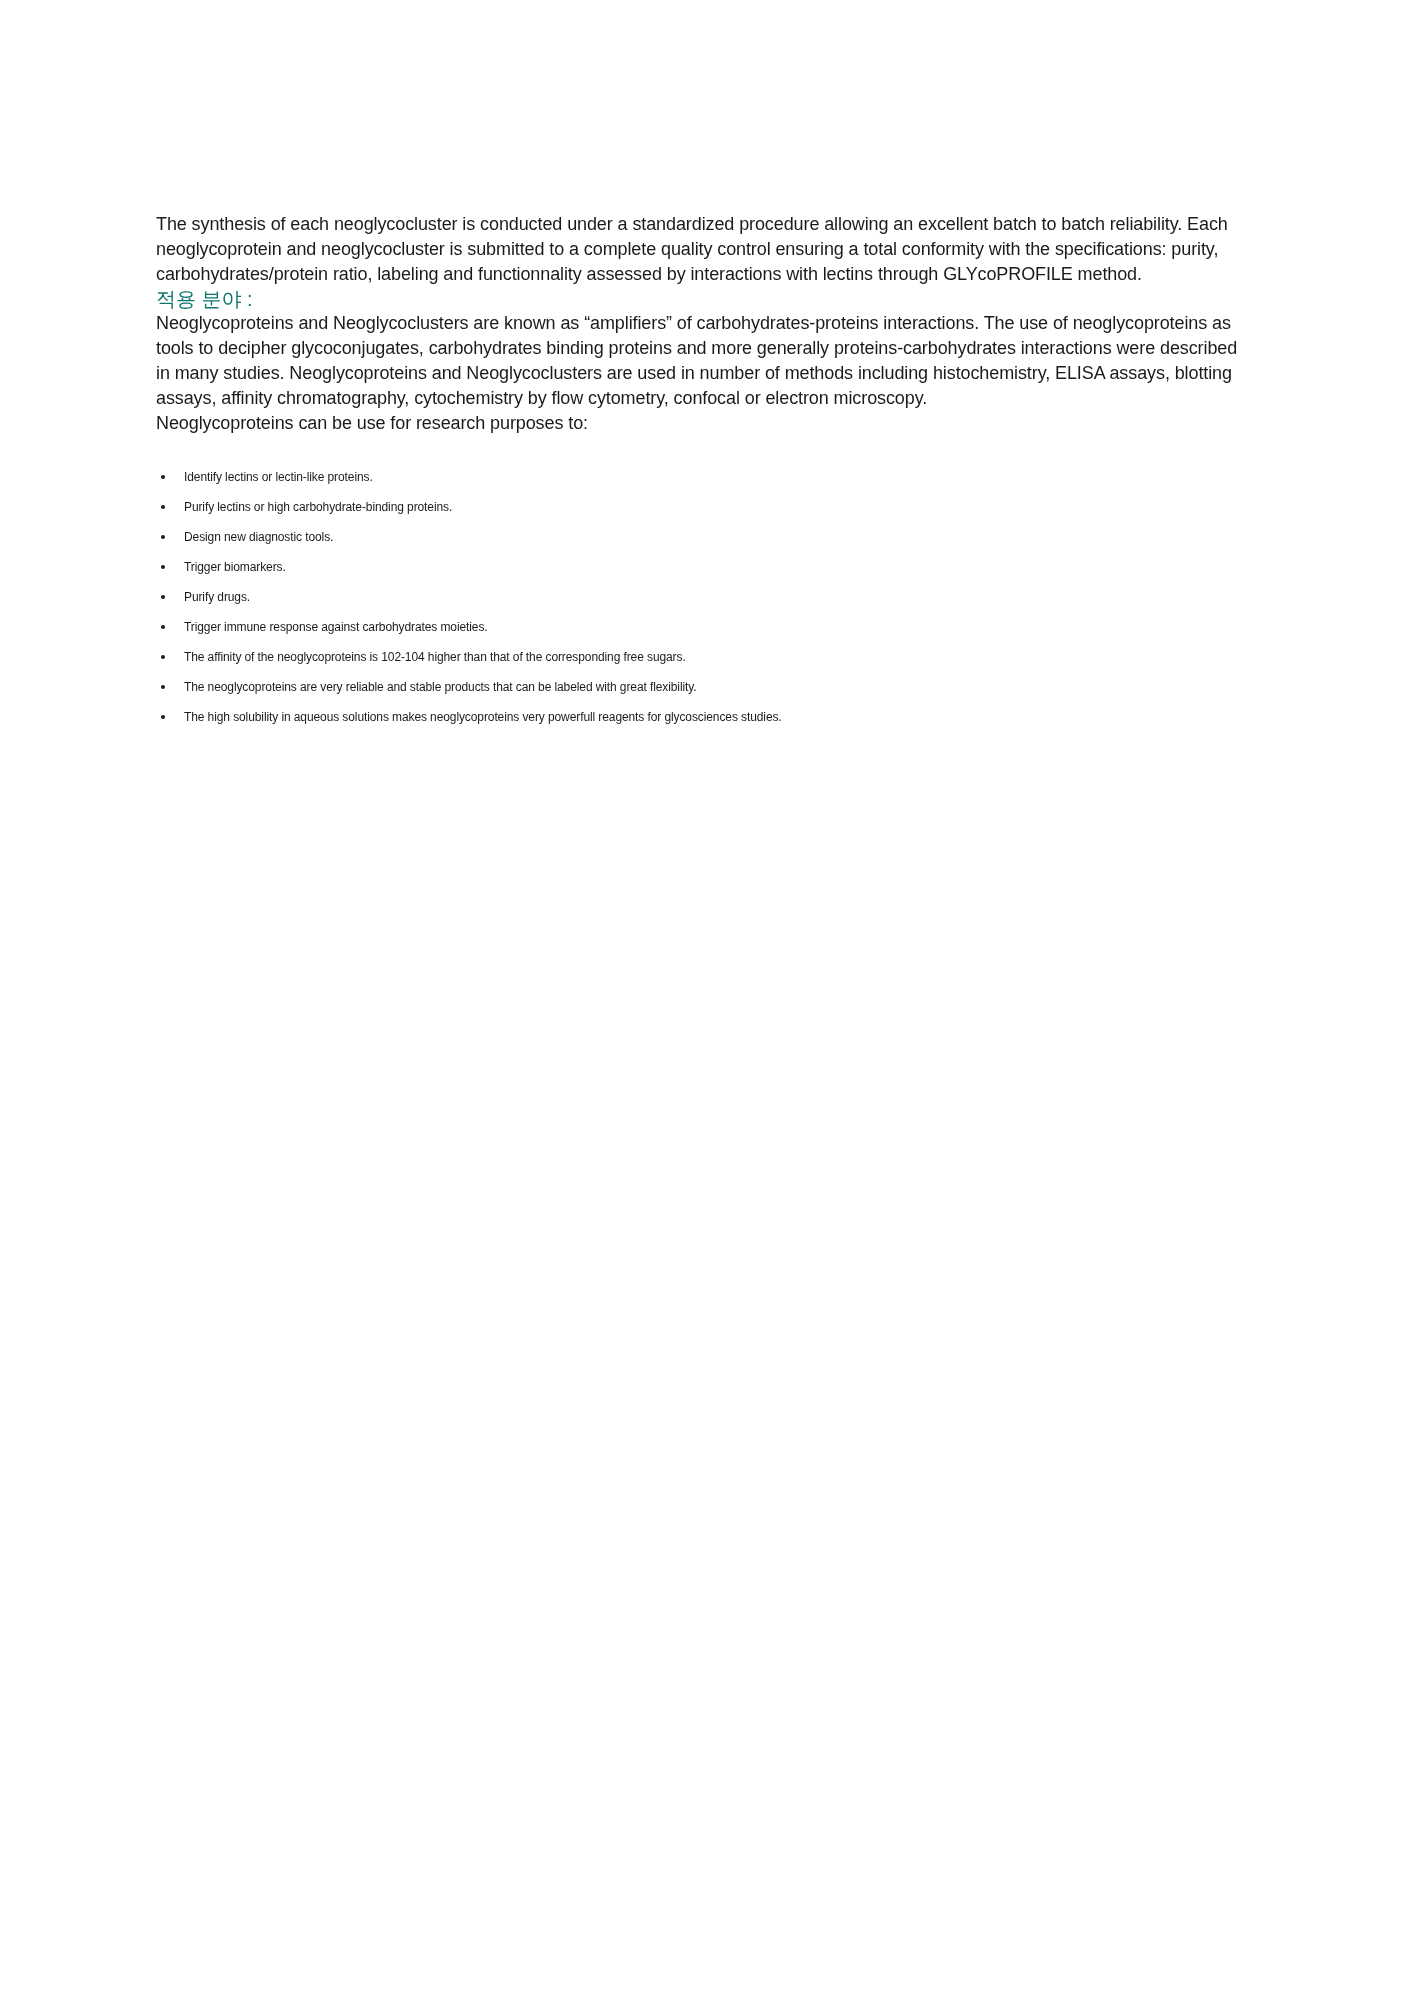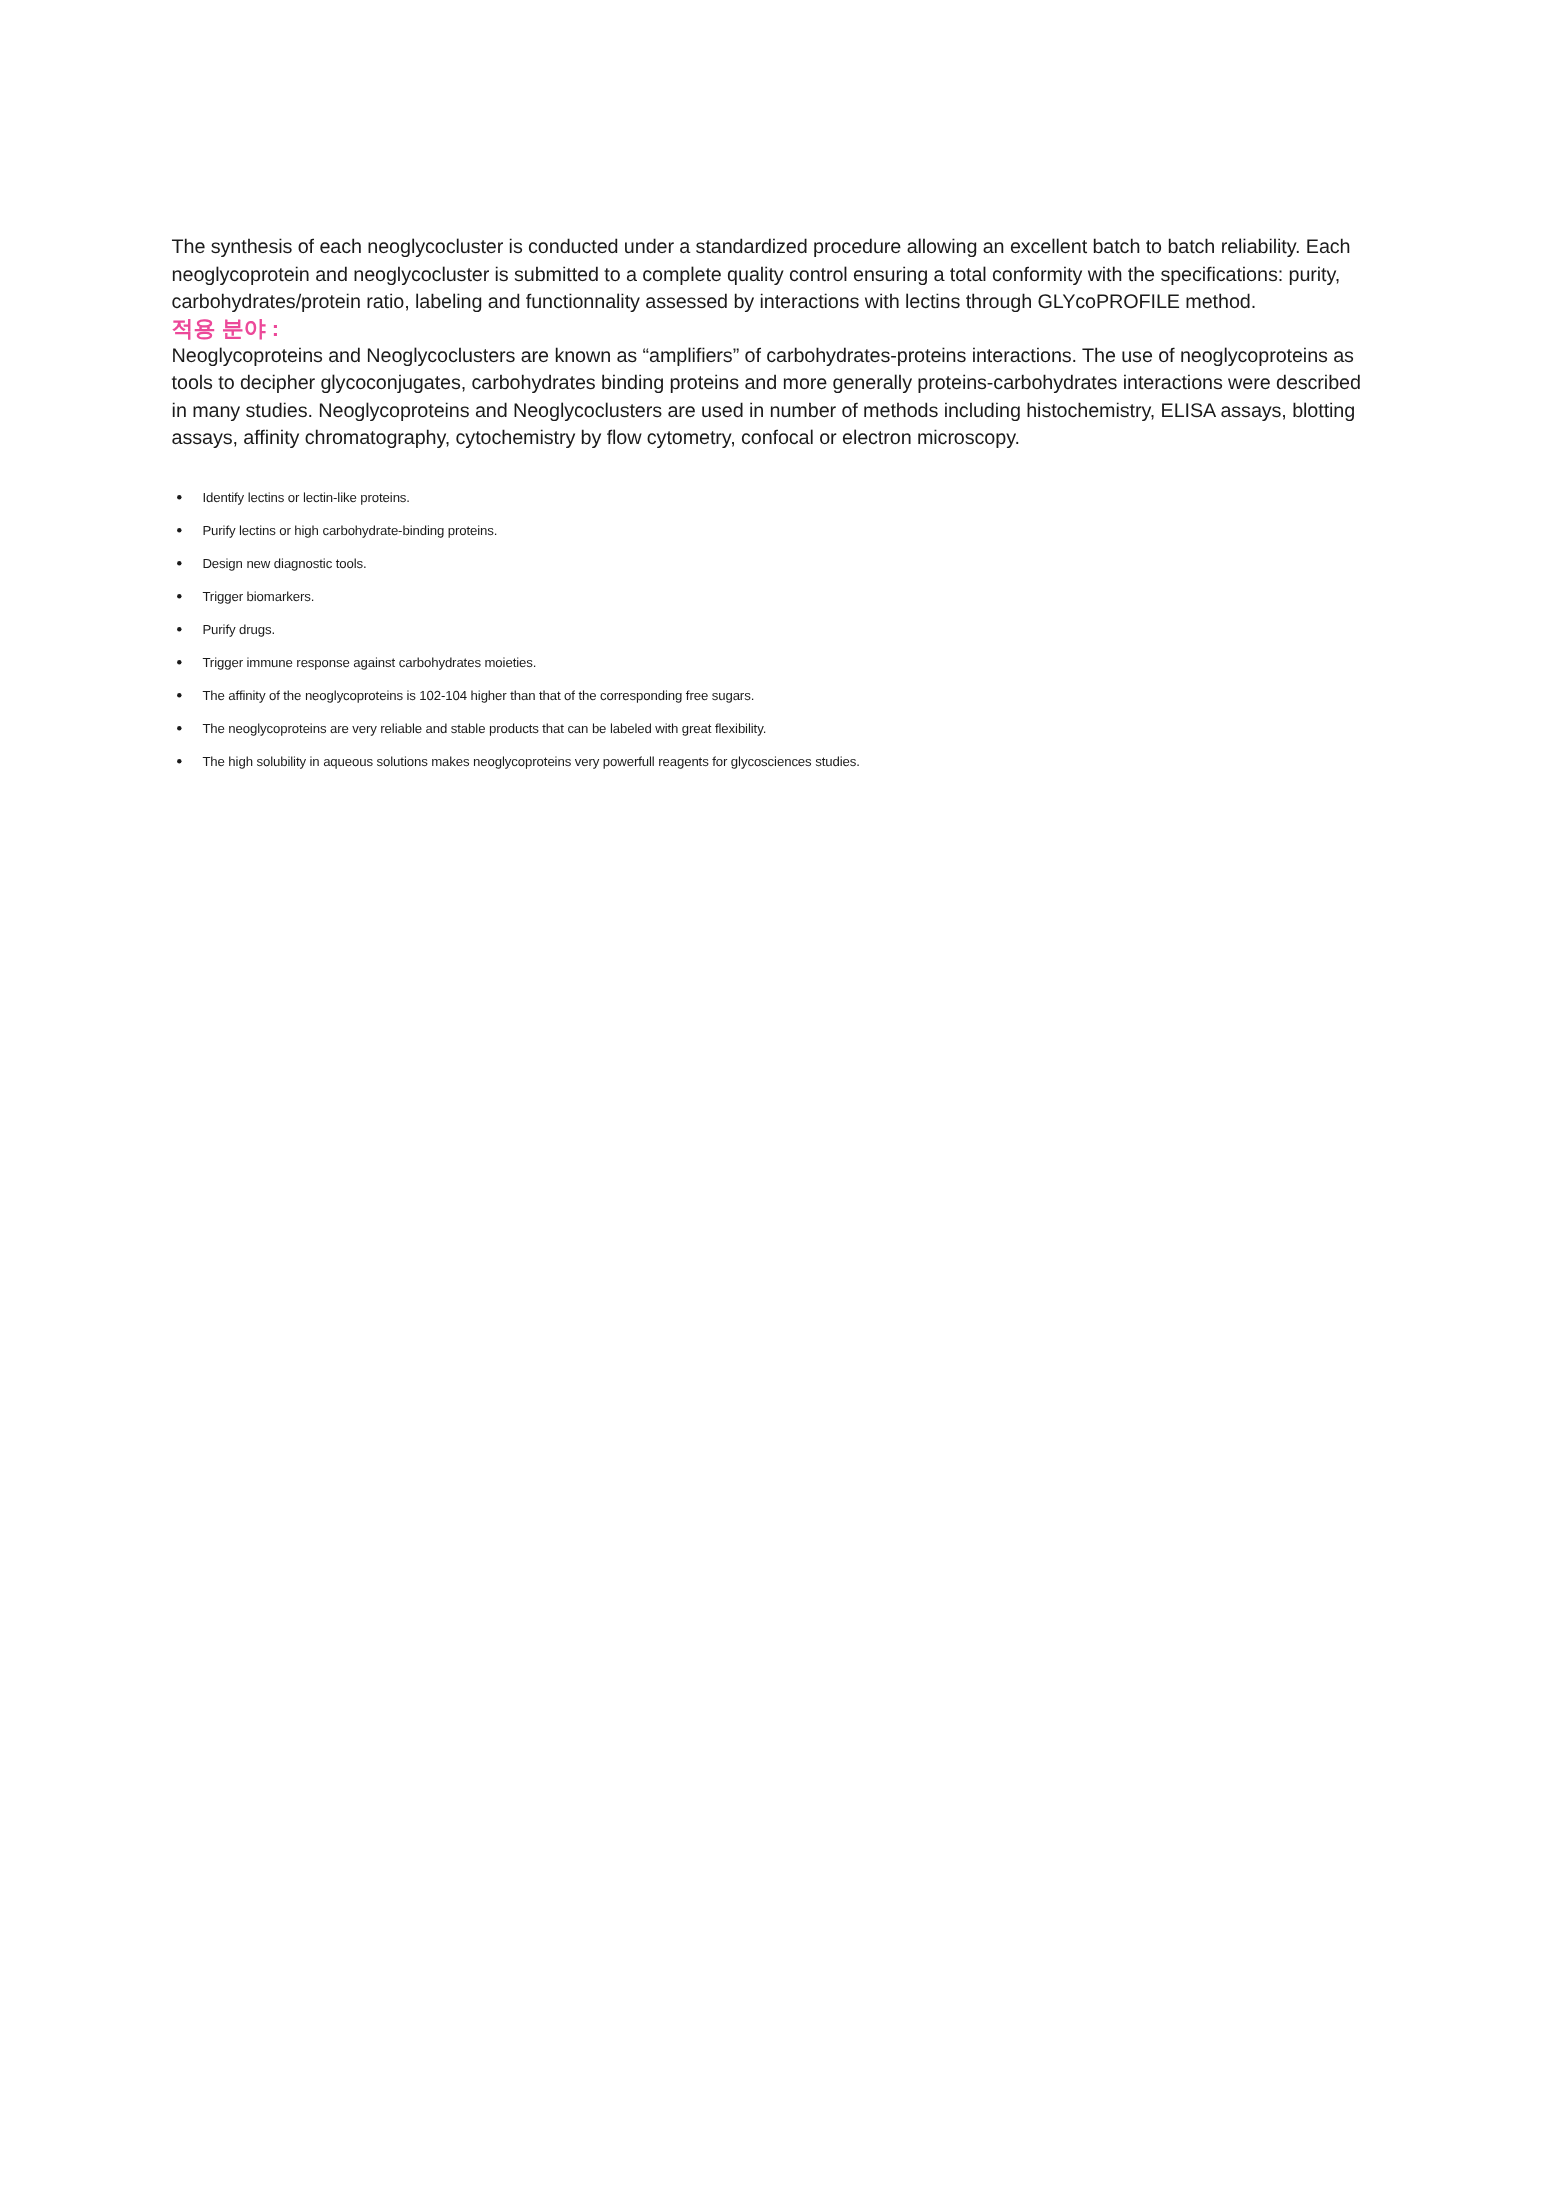--- a/index.html
+++ b/index.html
@@ -29,22 +29,22 @@
       margin: 0;
       font-size: 18px;
       line-height: 25px;
       letter-spacing: -0.1px;
       color: #1b1b1b;
     }
     h3.section-heading {
       margin: 0;
       font-size: 20px;
       line-height: 24px;
-      font-weight: 700;
-      color: #ec4899;
+      font-weight: 400;
+      color: #0f766e;
     }
     .heading-applications {
       margin-top: 168px;
       margin-bottom: 36px;
     }
     .heading-advantages {
       margin-top: 120px;
       margin-bottom: 26px;
     }
     ul.bullet-list {
@@ -71,20 +71,21 @@
 
 <div class="page">
 
   <div class="text-block">
     <p class="body-text">The synthesis of each neoglycocluster is conducted under a standardized procedure allowing an excellent batch to batch reliability. Each neoglycoprotein and neoglycocluster is submitted to a complete quality control ensuring a total conformity with the specifications: purity, carbohydrates/protein ratio, labeling and functionnality assessed by interactions with lectins through GLYcoPROFILE method.</p>
   </div>
 
   <div class="text-block">
     <h3 class="section-heading heading-applications">적용 분야 :</h3>
     <p class="body-text">Neoglycoproteins and Neoglycoclusters are known as “amplifiers” of carbohydrates-proteins interactions. The use of neoglycoproteins as tools to decipher glycoconjugates, carbohydrates binding proteins and more generally proteins-carbohydrates interactions were described in many studies. Neoglycoproteins and Neoglycoclusters are used in number of methods including histochemistry, ELISA assays, blotting assays, affinity chromatography, cytochemistry by flow cytometry, confocal or electron microscopy.</p>
+    <p class="body-text">Neoglycoproteins can be use for research purposes to:</p>
     <ul class="bullet-list">
       <li>Identify lectins or lectin-like proteins.</li>
       <li>Purify lectins or high carbohydrate-binding proteins.</li>
       <li>Design new diagnostic tools.</li>
       <li>Trigger biomarkers.</li>
       <li>Purify drugs.</li>
       <li>Trigger immune response against carbohydrates moieties.</li>
     </ul>
   </div>
 

